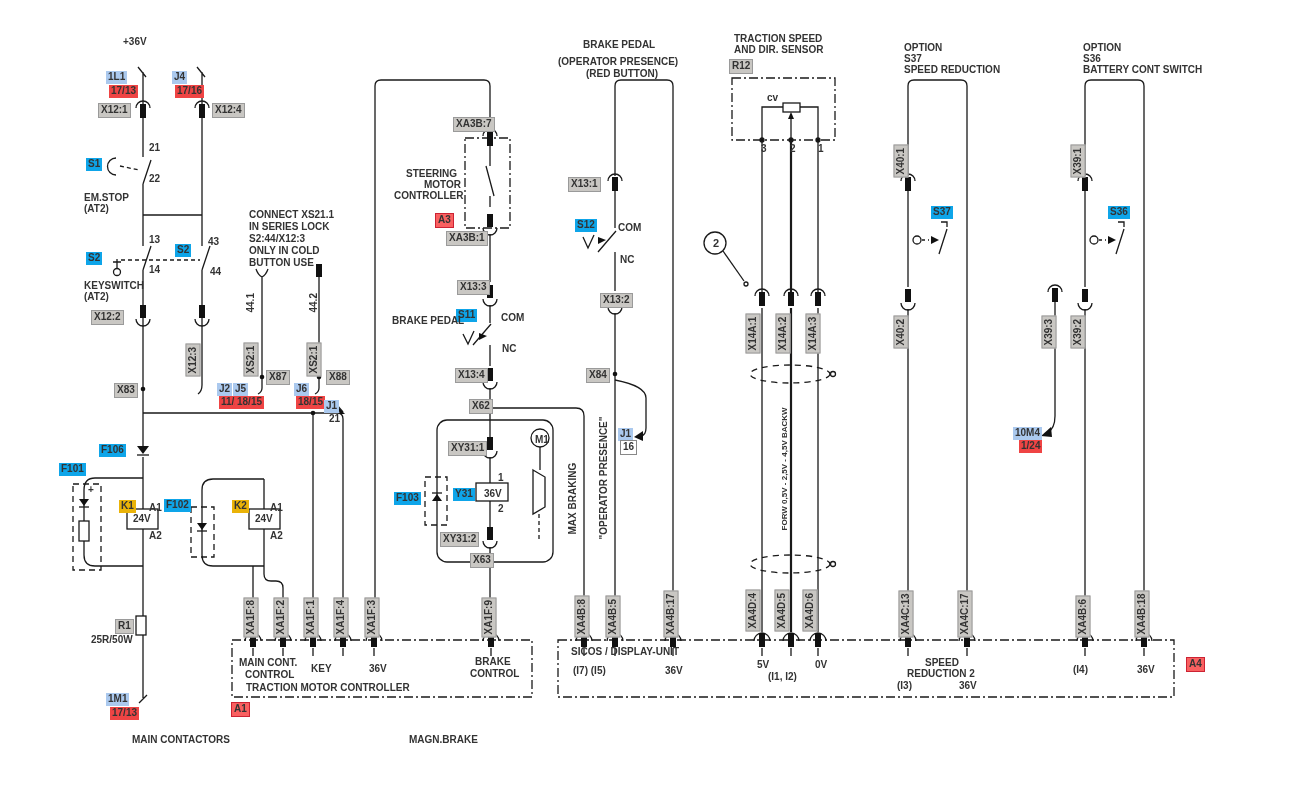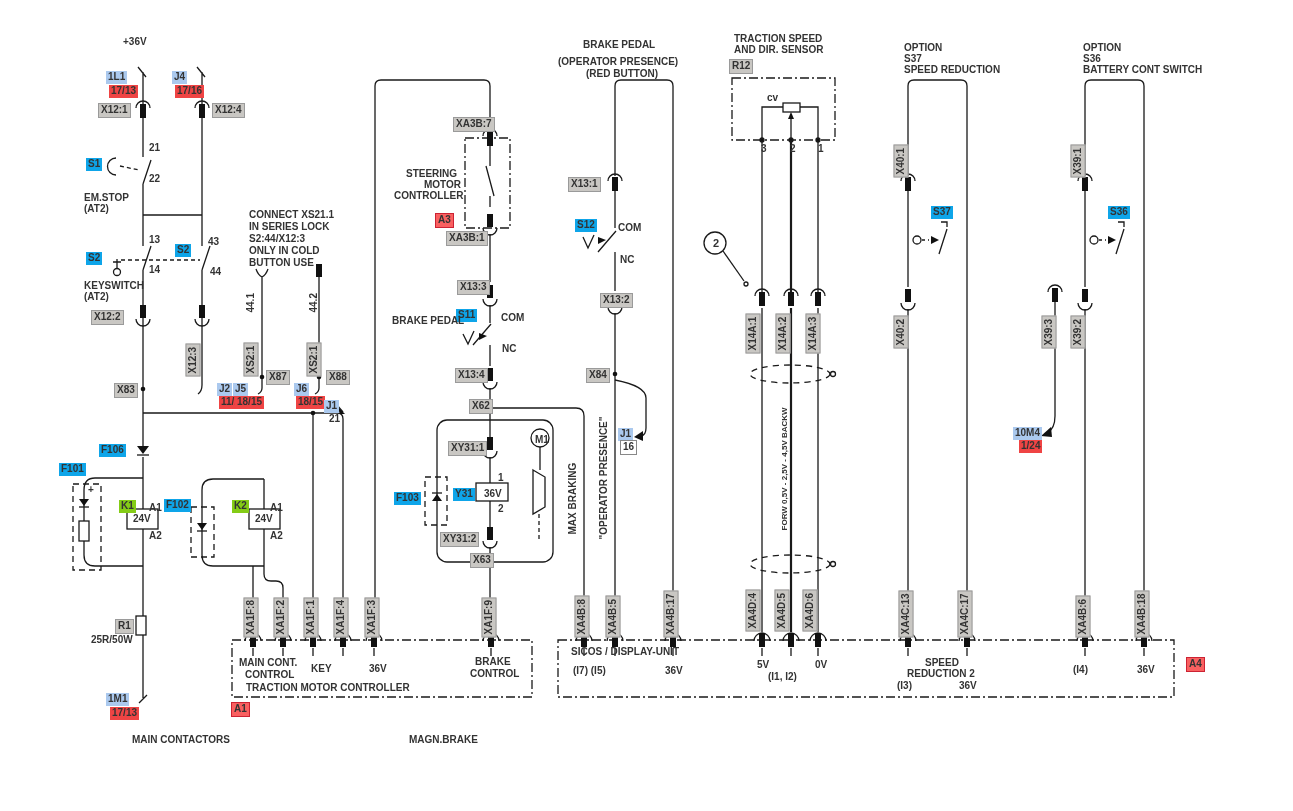--- a/index.html
+++ b/index.html
@@ -3,21 +3,21 @@
 <meta charset="utf-8">
 <style>
   html,body{margin:0;padding:0;background:#fff}
   #stage{position:relative;width:1293px;height:811px;background:#fff;overflow:hidden;
          font-family:"Liberation Sans",sans-serif}
   #wires{position:absolute;left:0;top:0}
   span.lab{position:absolute;white-space:nowrap;line-height:1.05;padding:1px 2px;
            font-size:10px;font-weight:bold;color:#333}
   .g{background:#c9c7c3;color:#3a3a3a;border:1px solid #9a9a9a;padding:0 2px}
   .y{background:#0ea5e9;color:#5a5a5a}
-  .o{background:#84cc16;color:#5c3a00}
+  .o{background:#eab308;color:#5c3a00}
   .b{background:#abc9ee;color:#2b62c2}
   .gr{background:#ef4444;color:#fff;font-size:6px;padding:1px 2px}
   .r{background:#f96060;color:#5c1010;border:1px solid #c23}
   .w{background:#fff;border:1px solid #888;color:#333;font-size:7px;font-weight:normal;padding:0 2px}
   .t{background:none;font-weight:normal;font-size:9px;color:#222;padding:0}
   .n{background:none;font-weight:normal;font-size:8px;color:#222;padding:0}
   .s7{font-size:7px}
   .v{transform:rotate(-90deg);transform-origin:0 100%}
 </style>
 </head>

